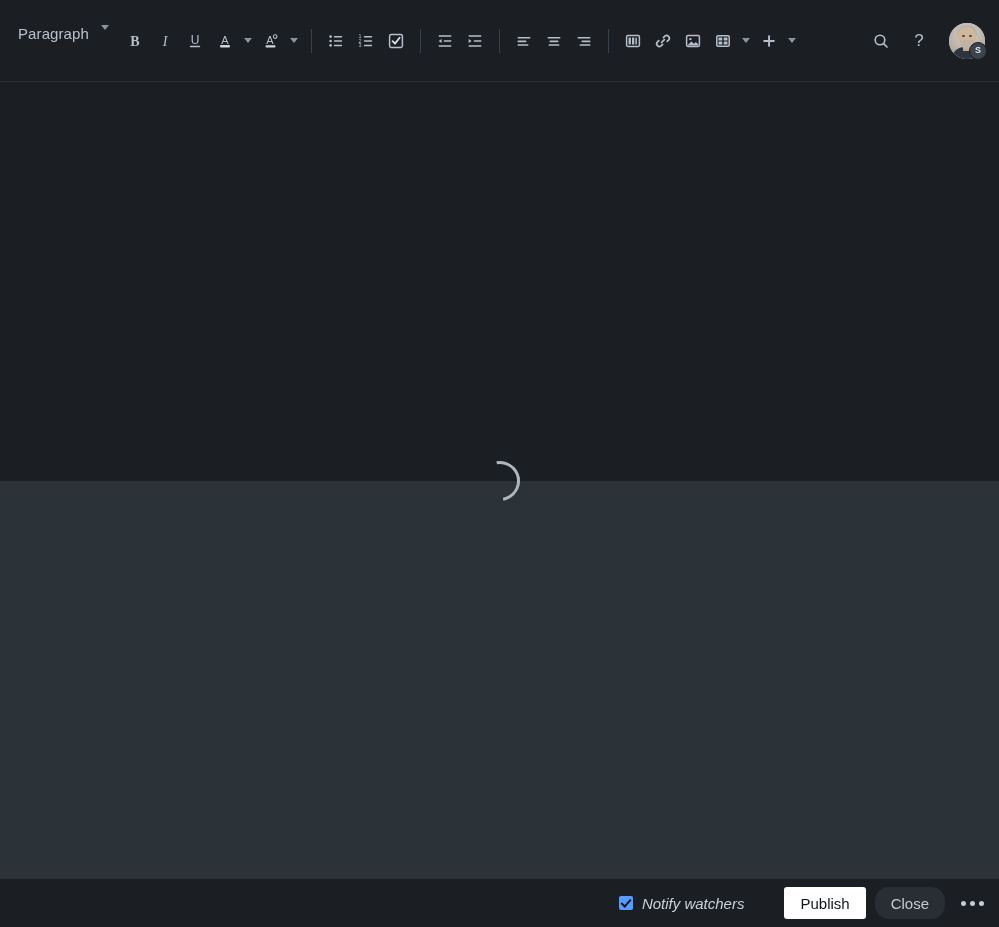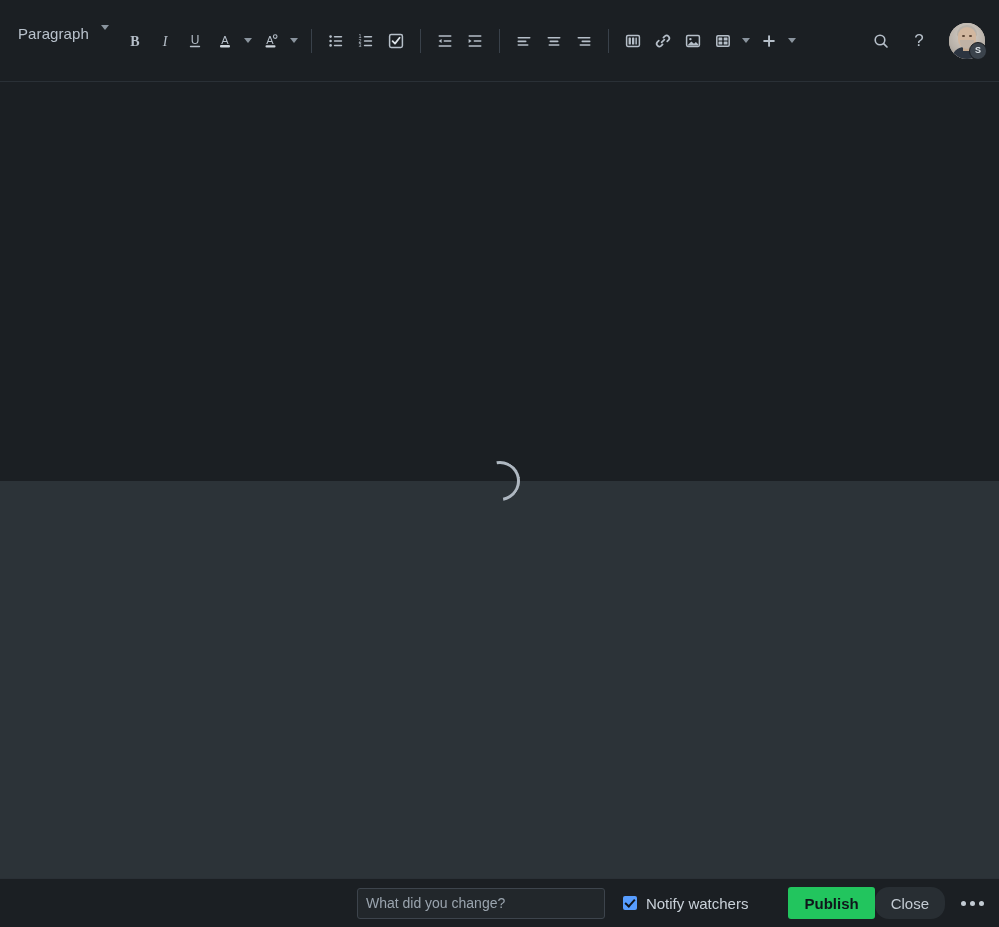--- a/index.html
+++ b/index.html
@@ -219,20 +219,21 @@
     margin-right: 18px;
   }
   .change-input::placeholder { color: #9aa4ae; opacity: 1; }
 
   .notify-wrap {
     display: flex;
     align-items: center;
     gap: 9px;
     cursor: pointer;
     margin-right: 40px;
+    font-style: italic;
   }
   .cbx {
     width: 14px; height: 14px;
     border-radius: 2px;
     background: #579dff;
     position: relative;
     flex: 0 0 auto;
     display: block;
   }
   .cbx::after {
@@ -254,23 +255,24 @@
     height: 32px;
     border: none;
     border-radius: 3px;
     font-family: "Liberation Sans", sans-serif;
     font-size: 15px;
     cursor: pointer;
     padding: 0 16px;
     white-space: nowrap;
   }
   .btn-publish {
-    background: #22c55e;
+    background: #ffffff;
     color: #10151b;
-    font-weight: bold;
+    font-weight: normal;
+    margin-right: 9px;
   }
   .btn-close {
     background: #282e33;
     color: #c3cbd3;
     margin-right: 10px;
     border-radius: 14px;
   }
   .btn-more {
     width: 34px; height: 32px;
     display: flex;
@@ -492,21 +494,20 @@
 </div>
 
 <div class="editor-area">
   <div class="panel-lower"></div>
   <div class="spinner-holder">
     <div class="spinner"></div>
   </div>
 </div>
 
 <div class="footer">
-  <input class="change-input" type="text" placeholder="What did you change?" style="">
 
   <div class="notify-wrap">
     <span class="cbx"></span>
     <span class="notify-label">Notify watchers</span>
   </div>
 
   <button class="btn btn-publish">Publish</button>
   <button class="btn btn-close">Close</button>
 
   <div class="btn-more">

